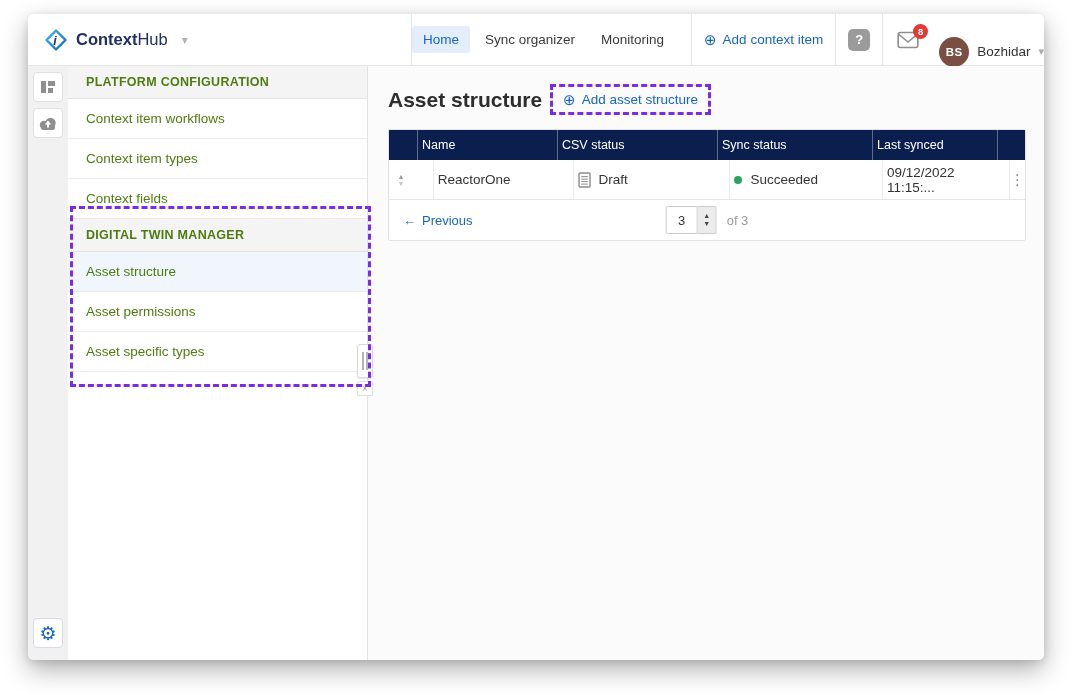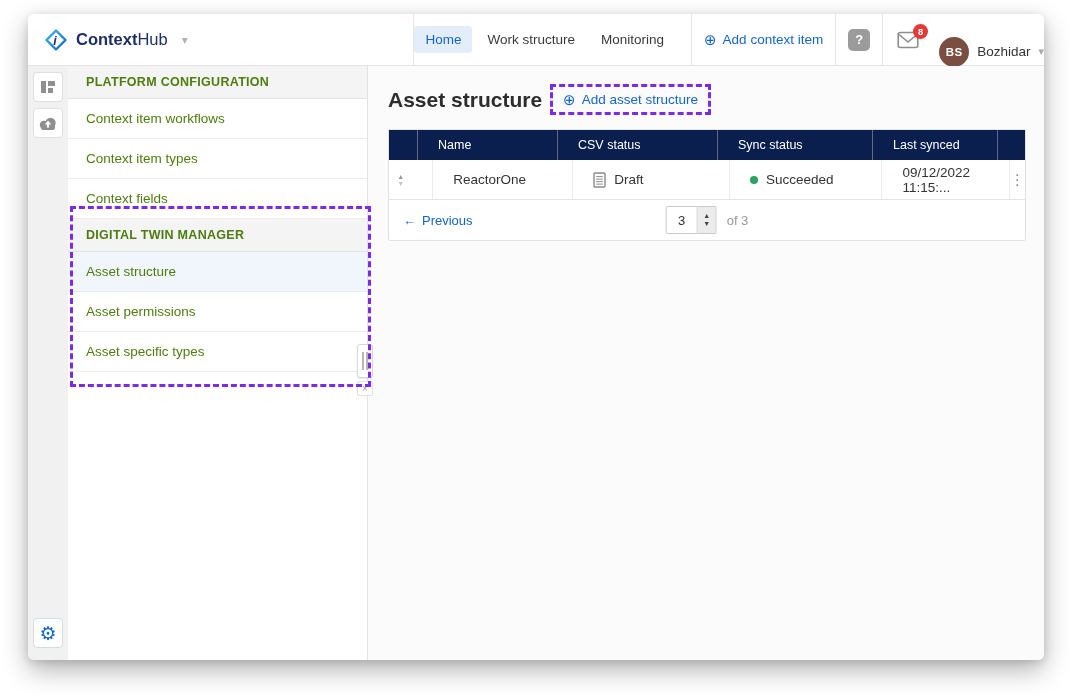--- a/index.html
+++ b/index.html
@@ -58,21 +58,21 @@
 
   
   .main { flex:1; background:#fbfbfb; padding:18px 0 0 20px; position:relative; }
   .title-row { display:flex; align-items:center; gap:8px; }
   .page-title { font-size:21px; font-weight:bold; color:#2d2d2d; }
   .annot-btn { border:3px dashed #7d2ae8; padding:5px 10px; display:flex; }
   .add-asset { color:#1565c8; font-size:13.5px; display:flex; align-items:center; gap:6px; cursor:pointer; white-space:nowrap; }
 
   .table-card { margin-top:14px; width:638px; background:#fff; border:1px solid #e2e2e2; border-radius:2px; }
   .t-head { display:flex; background:#0a1f4e; color:#fff; height:30px; font-size:12.5px; }
-  .t-cell { padding-left:20px; display:flex; align-items:center; }
+  .t-cell { padding-left:4px; display:flex; align-items:center; }
   .t-head .t-cell + .t-cell { border-left:1px solid rgba(255,255,255,.35); }
   .c0 { width:28px; padding:0; justify-content:center; }
   .c1 { width:140px; } .c2 { width:160px; } .c3 { width:155px; } .c4 { width:125px; }
   .c5 { flex:1; padding:0; justify-content:center; }
   .t-row { display:flex; background:#fff; height:40px; border-bottom:1px solid #e4e4e4; font-size:13.5px; color:#333; }
   .t-row .t-cell + .t-cell { border-left:1px solid #ececec;margin-left:20px; }
   .updown { display:flex; flex-direction:column; align-items:center; line-height:7px; cursor:pointer; }
   .tri-up { font-size:7px; color:#9a9a9a; } .tri-dn { font-size:7px; color:#c6c6c6; }
   .doc-ic { margin-right:8px; display:flex; }
   .dot { width:8px; height:8px; border-radius:50%; background:#27a45f; margin-right:8px; }
@@ -103,21 +103,21 @@
           </defs>
         <polygon points="12,2.5 21.5,12 12,21.5 2.5,12" fill="none" stroke="url(#lg)" stroke-width="2.4" stroke-linejoin="round"></polygon>
         <text x="11" y="16.5" font-size="12.5" font-style="italic" font-weight="bold" fill="#1b2f6e" text-anchor="middle">i</text>
       </svg>
       <div class="brand"><span class="b">Context</span><span class="l">Hub</span></div>
       <span class="logo-chev">▾</span>
     </div>
 
     <div class="top-right">
       <div class="nav-tab active">Home</div>
-      <div class="nav-tab">Work structure</div>
+      <div class="nav-tab">Sync organizer</div>
       <div class="nav-tab">Monitoring</div>
       <div class="vdiv"></div>
       <div class="add-ctx">
         <span class="oplus">⊕</span>
         <span>Add context item</span>
       </div>
       <div class="vdiv"></div>
       <div class="help-btn">?</div>
       <div class="vdiv"></div>
       <div class="mail-wrap">

